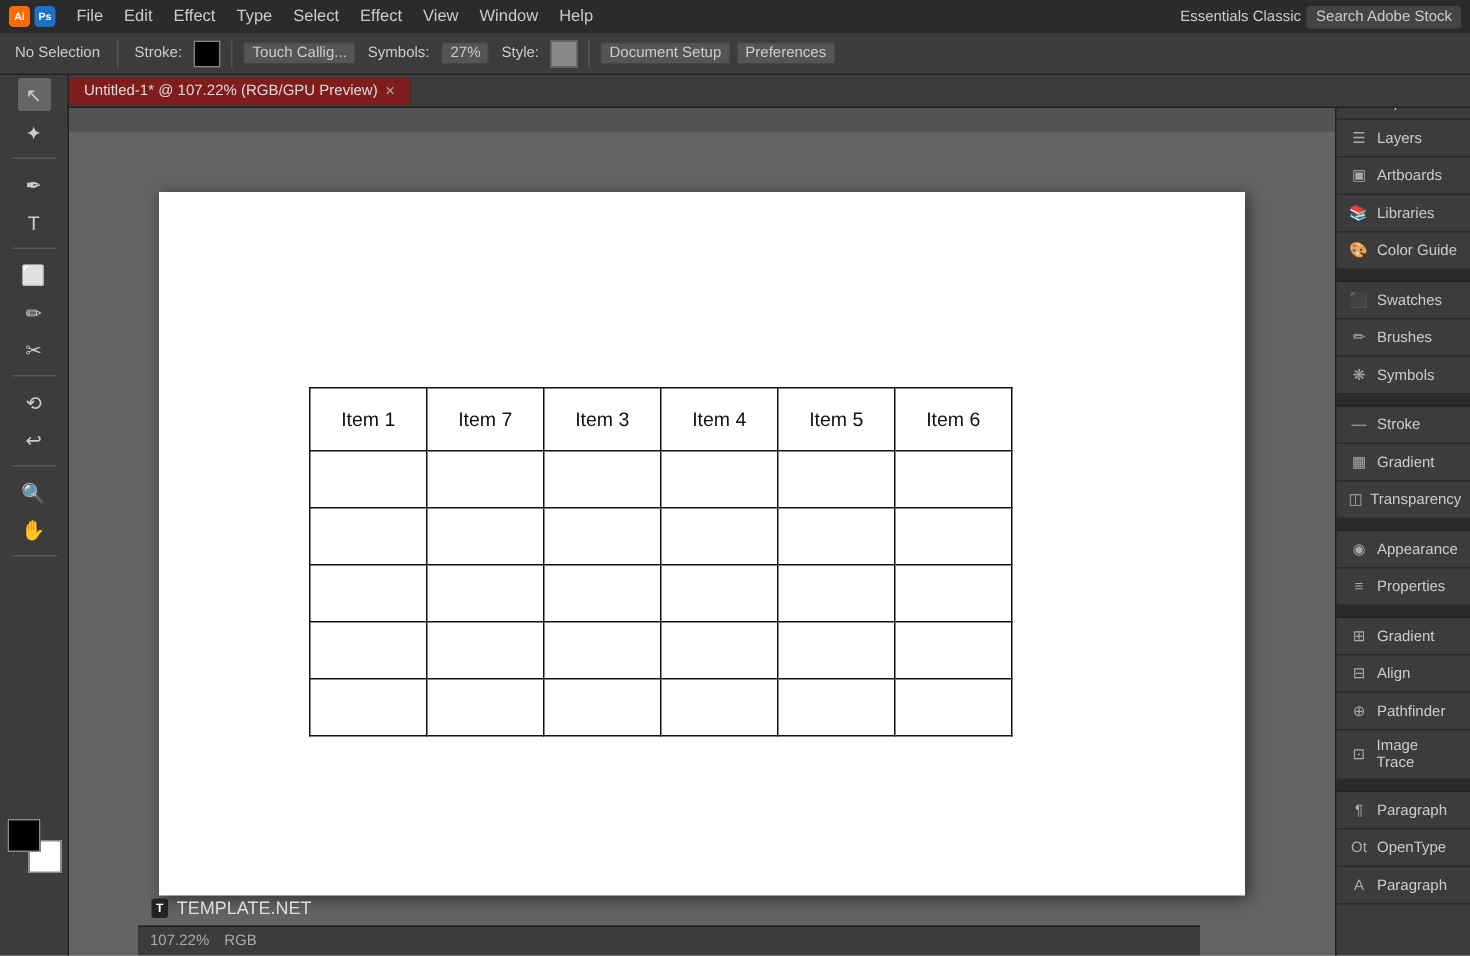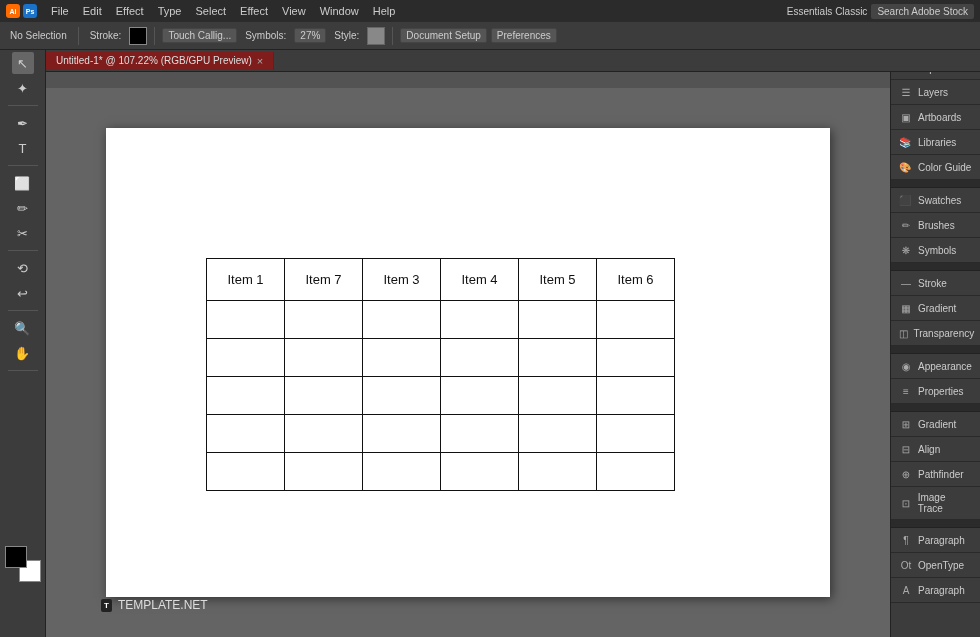--- a/index.html
+++ b/index.html
@@ -342,13 +342,17 @@
     </div>
   </div>
 
   <div id="watermark">
     <div class="wm-box">T</div>
     <span class="wm-text">
       <span>TEMPLATE</span><span>.</span><span>NET</span>
     </span>
   </div>
 
+  <div id="status-bar">
+    <span class="status-text">107.22%</span>
+    <span class="status-text">RGB</span>
+  </div>
 </div>
 
 </body></html>

